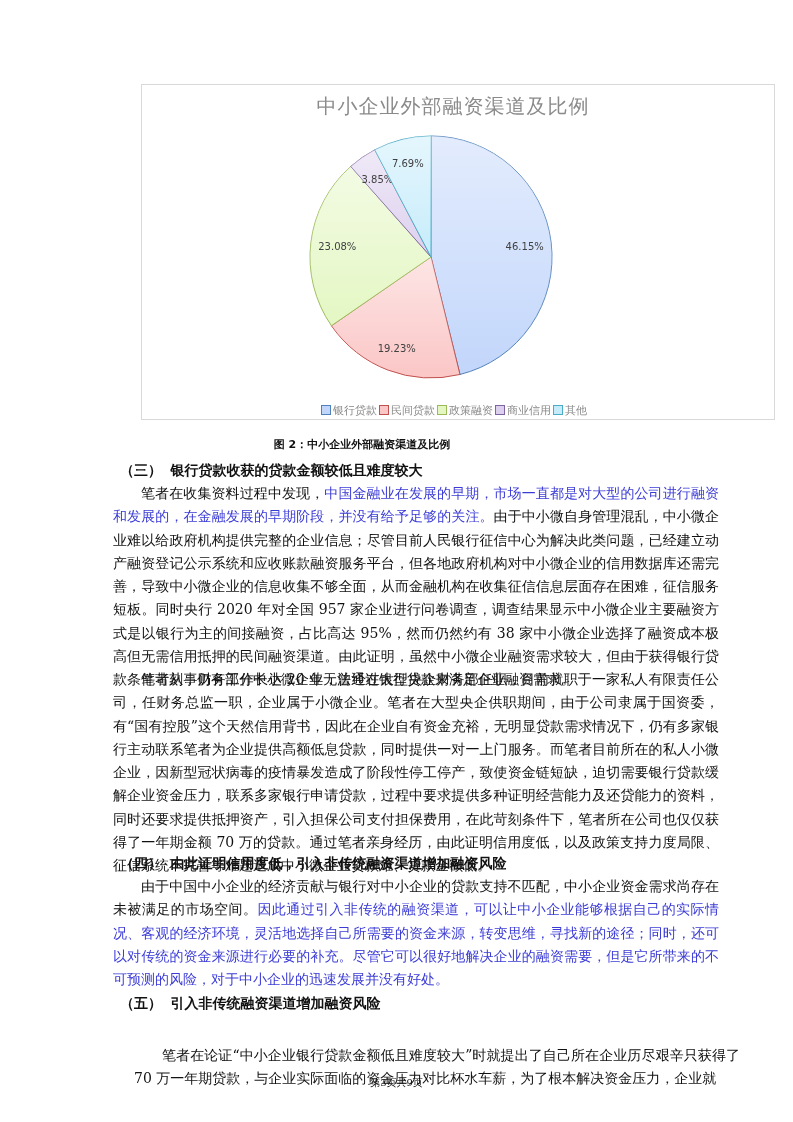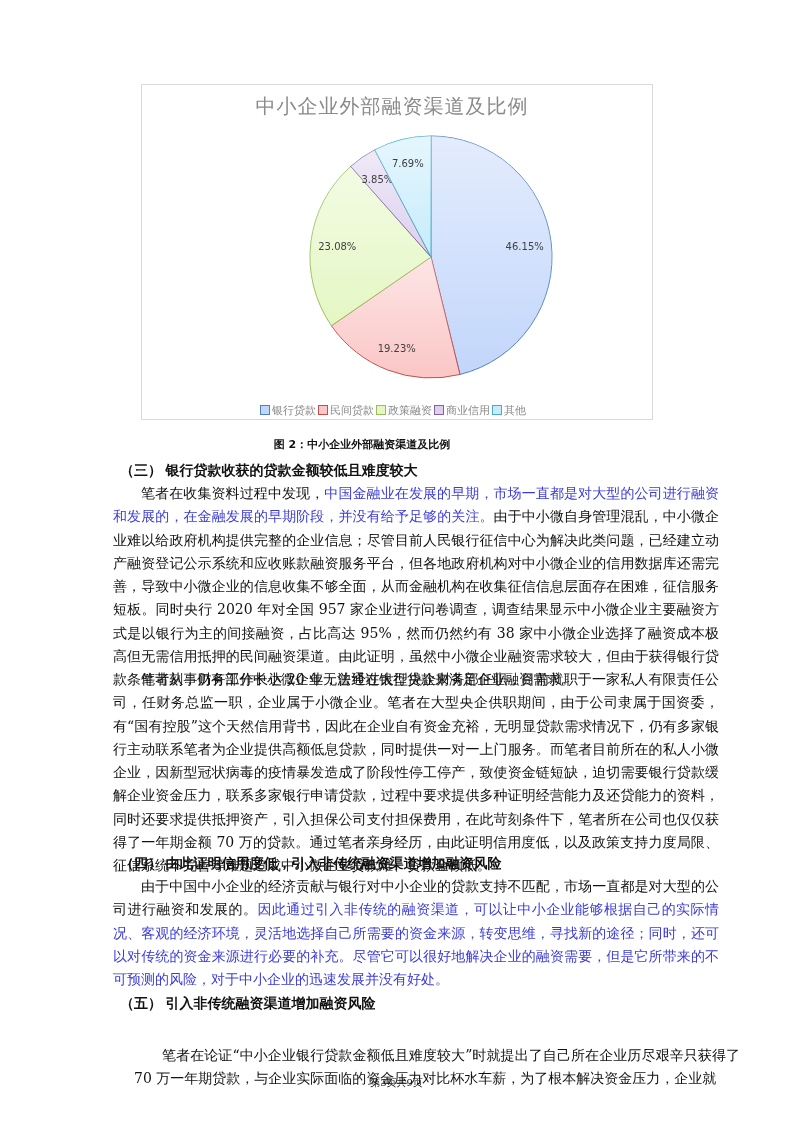--- a/index.html
+++ b/index.html
@@ -1,30 +1,30 @@
 <!DOCTYPE html>
 <html><head>
 <meta charset="utf-8">
 <style>
   html, body { margin: 0; padding: 0; background: #ffffff; }
   body { width: 793px; height: 1122px; position: relative; overflow: hidden;
          font-family: "DejaVu Serif", "Liberation Serif", serif; color: #111; }
-  .chart-frame { position: absolute; left: 141px; top: 84px; width: 512px; height: 336px;
+  .chart-frame { position: absolute; left: 141px; top: 84px; width: 634px; height: 336px;
                  border: 1px solid #d9d9d9; box-sizing: border-box; background: #fff; }
   .chart-title { position: absolute; left: 0; right: 0; top: 8px; text-align: center;
                  font-family: "DejaVu Sans", sans-serif; font-size: 20px; color: #8a8a8a; letter-spacing: 1px;
                  padding-right: 10px; }
   svg.pie { position: absolute; left: 0; top: 0; }
   .legend { position: absolute; left: 0; right: 0; top: 306px; text-align: center;
             font-family: "DejaVu Sans", sans-serif; font-size: 11px; color: #888; padding-right: 8px; }
   .legend-item { display: inline-block; margin: 12px 1px; }
   .legend-swatch { display: inline-block; width: 8px; height: 8px; border: 1px solid; vertical-align: -1px; margin-right: 2px; }
   .caption { position: absolute; left: 0; width: 724px; top: 437px; text-align: center;
              font-family: "DejaVu Sans", sans-serif; font-weight: bold; font-size: 11px; }
-  .heading { position: absolute; left: 120px; font-family: Liberation Serif, serif; font-weight: bold; font-size: 14px; line-height: 20px; }
+  .heading { position: absolute; left: 120px; font-family: Liberation Mono, monospace; font-weight: bold; font-size: 14px; line-height: 20px; }
   .para { position: absolute; left: 113px; width: 606px; font-size: 14px; line-height: 23.3px;
           text-align: justify; text-indent: 2em; }
   .para .hl { color: #3b3bd6; }
   .footer { position: absolute; left: 0; width: 793px; top: 1076px; text-align: center; font-size: 10px; }
 </style>
 </head>
 <body>
 
 <div class="chart-frame">
   <div class="chart-title">中小企业外部融资渠道及比例</div>
@@ -70,18 +70,18 @@
   <div class="legend" id="legend"><span class="legend-item"><span class="legend-swatch" style="background: rgb(194, 214, 251); border-color: rgb(79, 129, 189);"></span><span>银行贷款</span></span><span class="legend-item"><span class="legend-swatch" style="background: rgb(251, 198, 198); border-color: rgb(192, 80, 77);"></span><span>民间贷款</span></span><span class="legend-item"><span class="legend-swatch" style="background: rgb(228, 247, 195); border-color: rgb(155, 187, 89);"></span><span>政策融资</span></span><span class="legend-item"><span class="legend-swatch" style="background: rgb(221, 208, 238); border-color: rgb(128, 100, 162);"></span><span>商业信用</span></span><span class="legend-item"><span class="legend-swatch" style="background: rgb(198, 236, 251); border-color: rgb(75, 172, 198);"></span><span>其他</span></span></div>
 </div>
 
 <div class="caption">图 2：中小企业外部融资渠道及比例</div>
 
 <div class="heading" style="top:461px;">（三） 银行贷款收获的贷款金额较低且难度较大</div>
 <div class="para" style="top:482px;"><span>笔者在收集资料过程中发现，</span><span class="hl">中国金融业在发展的早期，市场一直都是对大型的公司进行融资和发展的，在金融发展的早期阶段，并没有给予足够的关注。</span><span>由于中小微自身管理混乱，中小微企业难以给政府机构提供完整的企业信息；尽管目前人民银行征信中心为解决此类问题，已经建立动产融资登记公示系统和应收账款融资服务平台，但各地政府机构对中小微企业的信用数据库还需完善，导致中小微企业的信息收集不够全面，从而金融机构在收集征信信息层面存在困难，征信服务短板。同时央行 2020 年对全国 957 家企业进行问卷调查，调查结果显示中小微企业主要融资方式是以银行为主的间接融资，占比高达 95%，然而仍然约有 38 家中小微企业选择了融资成本极高但无需信用抵押的民间融资渠道。由此证明，虽然中小微企业融资需求较大，但由于获得银行贷款条件苛刻，仍有部分中小微企业无法通过银行贷款来满足企业融资需求。</span></div>
 <div class="para" style="top:668px;"><span>笔者从事财务工作长达 20 年，曾经在大型央企财务部任职，目前就职于一家私人有限责任公司，任财务总监一职，企业属于小微企业。笔者在大型央企供职期间，由于公司隶属于国资委，有“国有控股”这个天然信用背书，因此在企业自有资金充裕，无明显贷款需求情况下，仍有多家银行主动联系笔者为企业提供高额低息贷款，同时提供一对一上门服务。而笔者目前所在的私人小微企业，因新型冠状病毒的疫情暴发造成了阶段性停工停产，致使资金链短缺，迫切需要银行贷款缓解企业资金压力，联系多家银行申请贷款，过程中要求提供多种证明经营能力及还贷能力的资料，同时还要求提供抵押资产，引入担保公司支付担保费用，在此苛刻条件下，笔者所在公司也仅仅获得了一年期金额 70 万的贷款。通过笔者亲身经历，由此证明信用度低，以及政策支持力度局限、征信系统不完善等难题造成中小微企业贷款难、贷款金额低。</span></div>
 
 <div class="heading" style="top:854px;">（四） 由此证明信用度低，引入非传统融资渠道增加融资风险</div>
-<div class="para" style="top:875px;"><span>由于中国中小企业的经济贡献与银行对中小企业的贷款支持不匹配，市场一直都是对大型的公司进行融资和发展的。</span><span class="hl">因此通过引入非传统的融资渠道，可以让中小企业能够根据自己的实际情况、客观的经济环境，灵活地选择自己所需要的资金来源，转变思维，寻找新的途径；同时，还可以对传统的资金来源进行必要的补充。尽管它可以很好地解决企业的融资需要，但是它所带来的不可预测的风险，对于中小企业的迅速发展并没有好处。</span></div>
+<div class="para" style="top:875px;"><span>由于中国中小企业的经济贡献与银行对中小企业的贷款支持不匹配，中小企业资金需求尚存在未被满足的市场空间。</span><span class="hl">因此通过引入非传统的融资渠道，可以让中小企业能够根据自己的实际情况、客观的经济环境，灵活地选择自己所需要的资金来源，转变思维，寻找新的途径；同时，还可以对传统的资金来源进行必要的补充。尽管它可以很好地解决企业的融资需要，但是它所带来的不可预测的风险，对于中小企业的迅速发展并没有好处。</span></div>
 
 <div class="heading" style="top:994px;">（五） 引入非传统融资渠道增加融资风险</div>
 <div class="para" style="top:1044px;margin-left:21px;"><span>笔者在论证“中小企业银行贷款金额低且难度较大”时就提出了自己所在企业历尽艰辛只获得了 70 万一年期贷款，与企业实际面临的资金压力对比杯水车薪，为了根本解决资金压力，企业就</span></div>
 
 <div class="footer">第3页共9页</div>
 
 </body></html>

